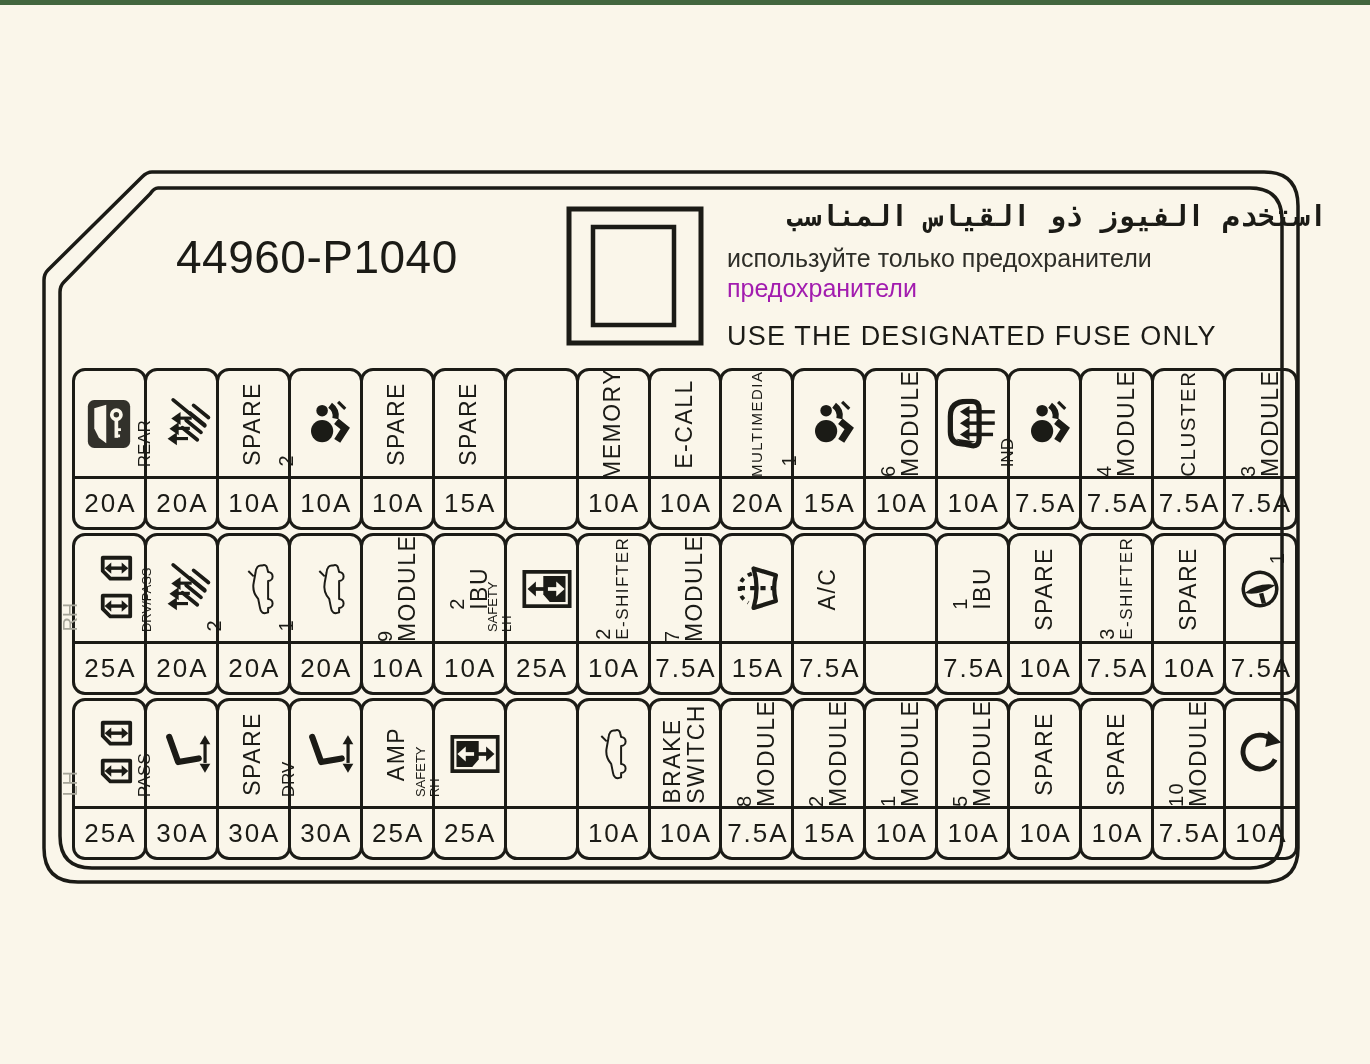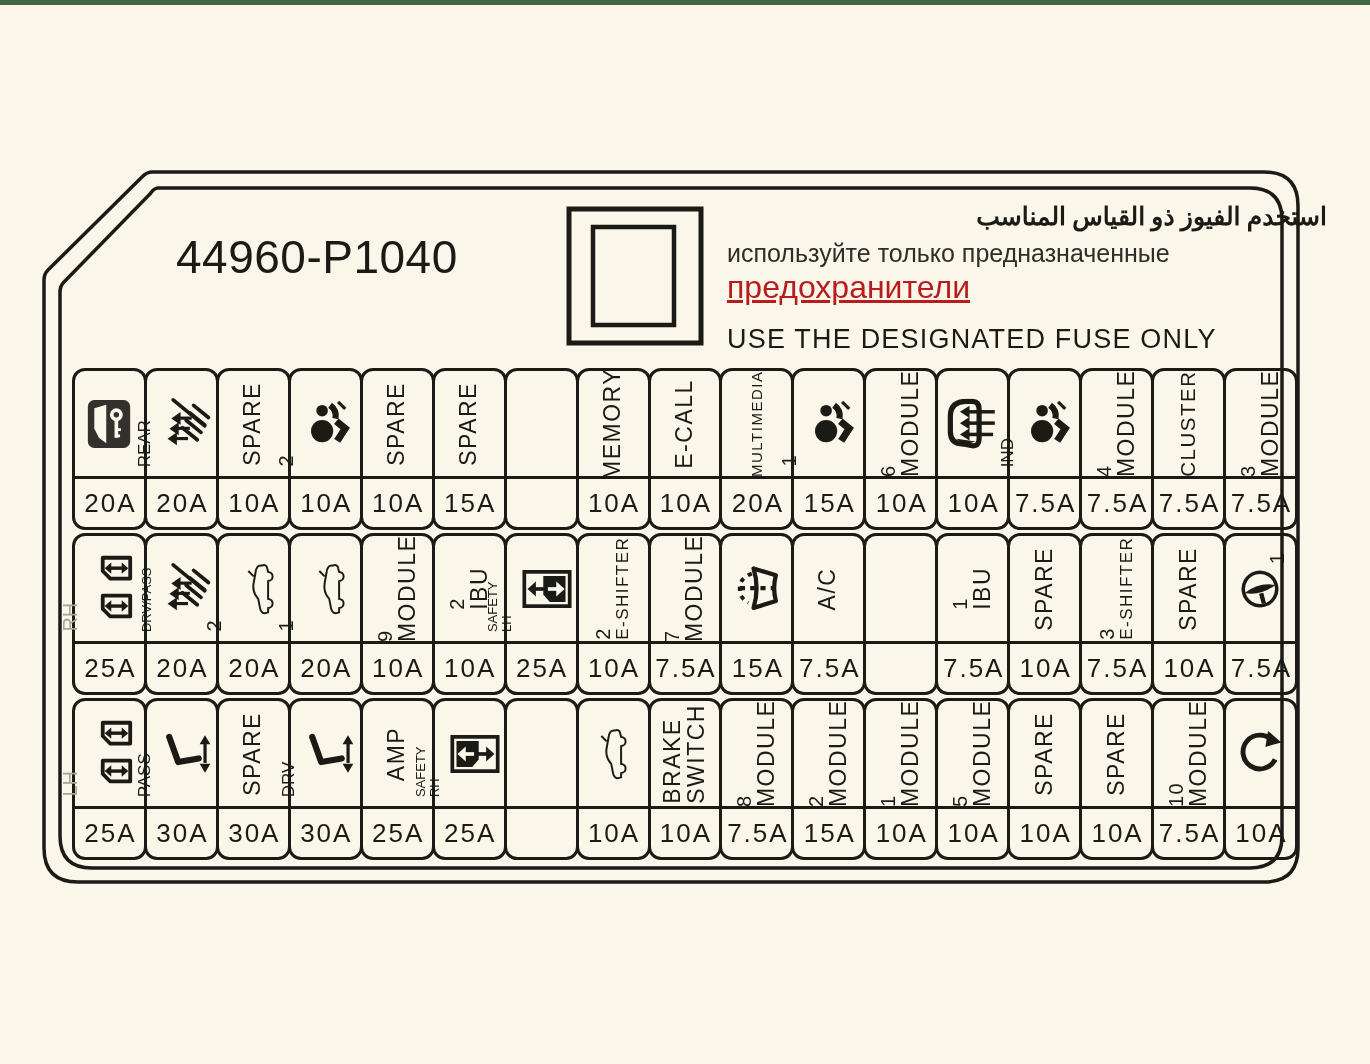--- a/index.html
+++ b/index.html
@@ -6,23 +6,23 @@
   body{
     width:1370px;height:1064px;position:relative;overflow:hidden;
     background:#faf6ea;color:#1b1b16;
     font-family:"Liberation Sans",sans-serif;
   }
   .topstrip{position:absolute;top:0;left:0;width:1370px;height:5px;}
   #outline{position:absolute;top:0;left:0;}
   .partnum{position:absolute;left:176px;top:230px;font-size:46px;letter-spacing:0.5px;white-space:nowrap;}
   .fusebox{position:absolute;left:566px;top:206px;}
   .notice{position:absolute;left:727px;top:202px;width:600px;}
-  .ar{font-family:Liberation Serif, serif;font-weight:bold;font-size:25px;line-height:1.2;white-space:nowrap;}
+  .ar{font-family:Liberation Mono, monospace;font-weight:bold;font-size:29px;line-height:1.2;white-space:nowrap;}
   .ru{font-size:25px;line-height:1.2;margin-top:6px;color:#2e2e28;white-space:nowrap;}
-  .ru2{font-size:32px;line-height:1.2;color:#b91c1c;white-space:nowrap;text-decoration:underline;}
+  .ru2{font-size:25px;line-height:1.2;color:#a21caf;white-space:nowrap;}
   .en,.es{font-size:27px;letter-spacing:1.2px;margin-top:18px;white-space:nowrap;}
   .row{position:absolute;left:72px;width:1226px;height:162px;display:flex;}
   .cell{flex:1 1 0;margin-left:-3px;border:3px solid #1b1b16;border-radius:13px;
         display:flex;flex-direction:column;min-width:0;}
   .cell:first-child{margin-left:0;}
   .win{flex:1;position:relative;}
   .amp{height:48px;border-top:3px solid #1b1b16;display:flex;align-items:center;justify-content:center;
        font-size:26px;letter-spacing:2px;padding-left:2px;white-space:nowrap;}
   .vmain{position:absolute;inset:0;display:flex;align-items:center;justify-content:center;overflow:visible;}
   .vmain .rot{transform:rotate(-90deg);display:flex;flex-direction:column;align-items:flex-start;
@@ -51,21 +51,21 @@
 
 <span class="fusebox icnbox">
   <svg viewBox="0 0 138 140" width="138" height="140">
     <rect x="3" y="3" width="132" height="134" fill="none" stroke="#1b1b16" stroke-width="5"></rect>
     <rect x="27" y="21" width="81" height="98" fill="none" stroke="#1b1b16" stroke-width="4.5"></rect>
   </svg>
 </span>
 
 <div class="notice">
   <div class="ar" dir="rtl">استخدم الفيوز ذو القياس المناسب</div>
-  <div class="ru">используйте только предназначенные</div>
+  <div class="ru">используйте только предохранители</div>
   <div class="ru2">предохранители</div>
   <div class="en">USE THE DESIGNATED FUSE ONLY</div>
 </div>
 
 <div id="grid">
     <div class="row" style="top: 368px;">
       <div class="cell">
         <div class="win">
           <span class="icn"><svg viewBox="0 0 50 58" width="46" height="54">
   <rect x="2" y="3" width="46" height="52" rx="7" fill="#32312b"></rect>

